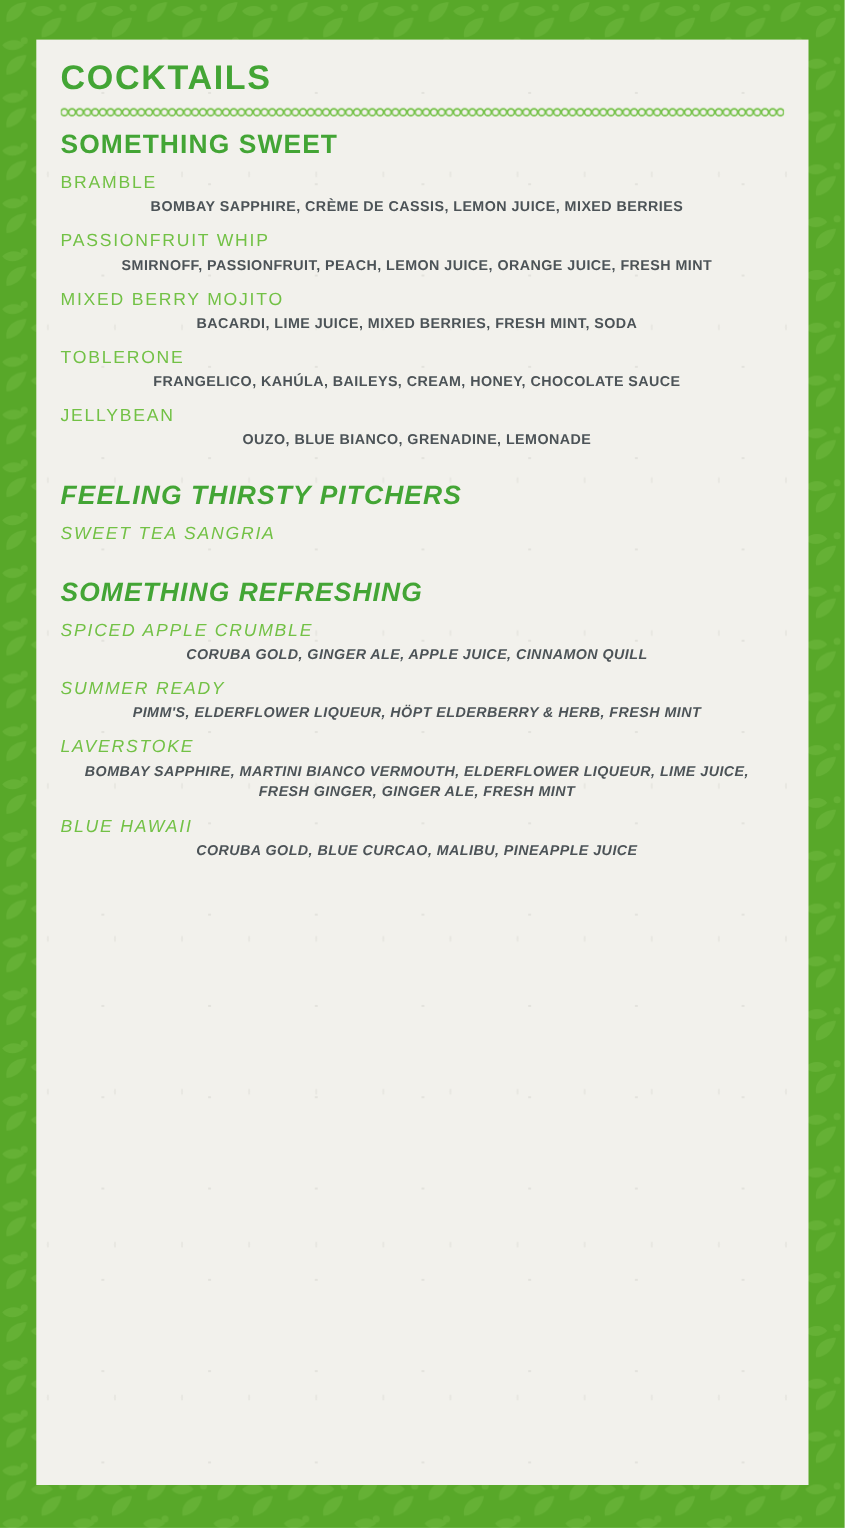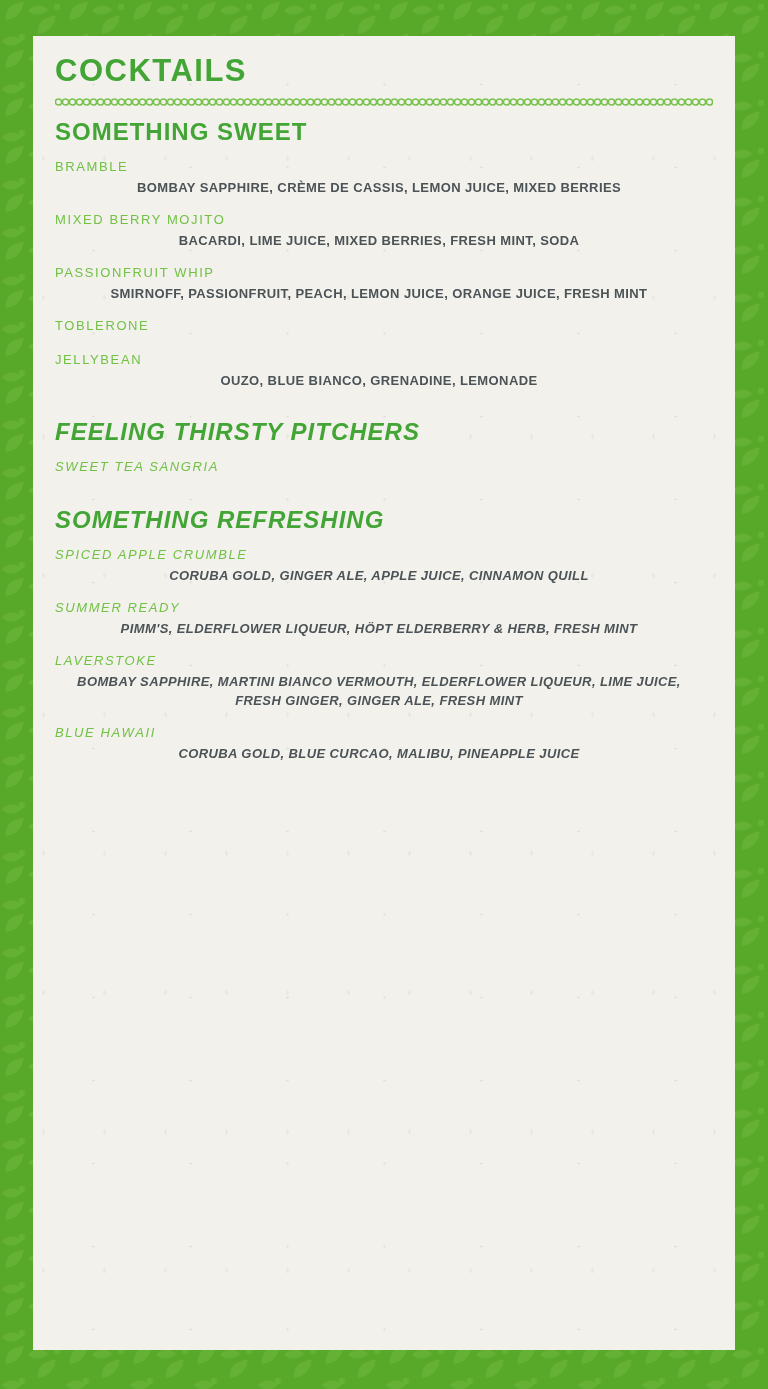--- a/index.html
+++ b/index.html
@@ -59,21 +59,21 @@
     line-height: 24px;
     font-weight: bold;
     letter-spacing: 1px;
     color: #43a535;
   }
 
   .item { margin-top: 11px; }
 
   .item-name {
     margin: 0;
-    font-size: 13px;
+    font-size: 16px;
     line-height: 23px;
     font-weight: normal;
     letter-spacing: 1.6px;
     color: #72c145;
   }
 
   .item-ingredients {
     margin: 0;
     font-size: 13px;
     line-height: 19px;
@@ -120,29 +120,30 @@
     </svg>
 
     <div class="section">
       <h2 class="section-heading">SOMETHING SWEET</h2>
 
       <div class="item">
         <p class="item-name">BRAMBLE</p>
         <p class="item-ingredients">BOMBAY SAPPHIRE, CRÈME DE CASSIS, LEMON JUICE, MIXED BERRIES</p>
       </div>
       <div class="item">
+        <p class="item-name">PASSIONFRUIT WHIP</p>
+        <p class="item-ingredients">SMIRNOFF, PASSIONFRUIT, PEACH, LEMON JUICE, ORANGE JUICE, FRESH MINT</p>
+      </div>
+      <div class="item">
         <p class="item-name">MIXED BERRY MOJITO</p>
         <p class="item-ingredients">BACARDI, LIME JUICE, MIXED BERRIES, FRESH MINT, SODA</p>
       </div>
       <div class="item">
-        <p class="item-name">PASSIONFRUIT WHIP</p>
-        <p class="item-ingredients">SMIRNOFF, PASSIONFRUIT, PEACH, LEMON JUICE, ORANGE JUICE, FRESH MINT</p>
-      </div>
-      <div class="item">
         <p class="item-name">TOBLERONE</p>
+        <p class="item-ingredients">FRANGELICO, KAHÚLA, BAILEYS, CREAM, HONEY, CHOCOLATE SAUCE</p>
       </div>
       <div class="item">
         <p class="item-name">JELLYBEAN</p>
         <p class="item-ingredients">OUZO, BLUE BIANCO, GRENADINE, LEMONADE</p>
       </div>
     </div>
 
     <div class="section">
       <h2 class="section-heading">FEELING THIRSTY PITCHERS</h2>
 

